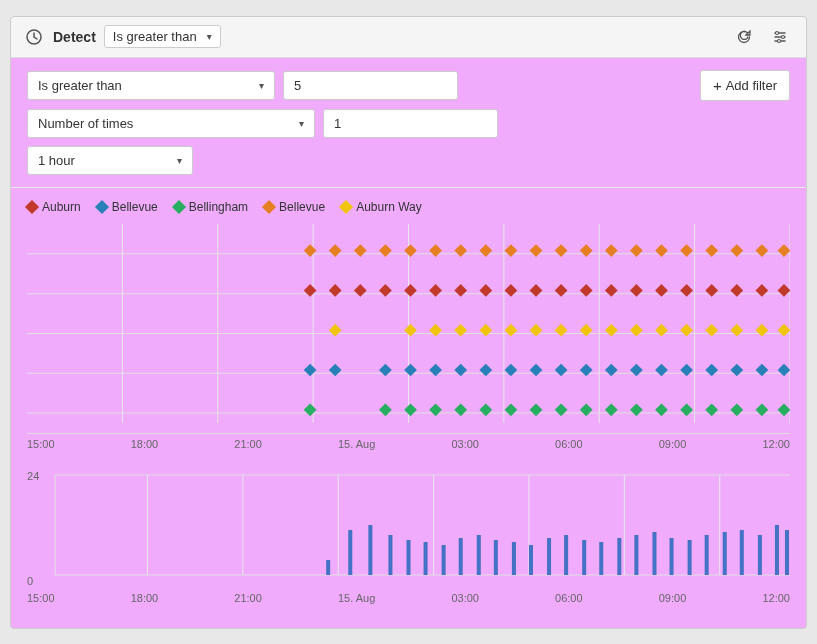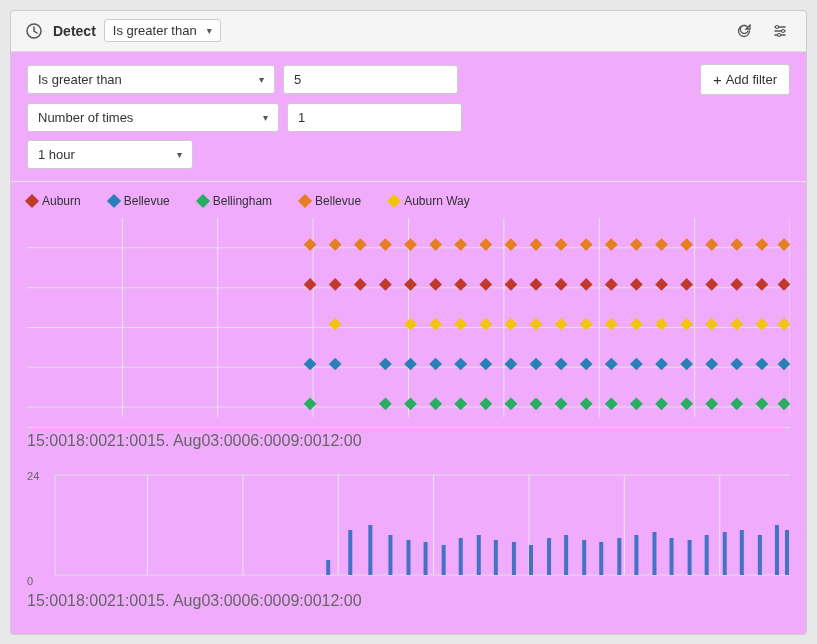--- a/index.html
+++ b/index.html
@@ -67,21 +67,21 @@
     .select-dropdown {
       display: flex; align-items: center; justify-content: space-between;
       border: 1px solid #ccc;
       border-radius: 3px;
       padding: 6px 10px;
       cursor: pointer;
       background: #fff;
       color: #333;
     }
     .select-dropdown-wide { width: 248px; }
-    .select-dropdown-medium { width: 252px; }
+    .select-dropdown-medium { width: 288px; }
     .select-dropdown-small { width: 166px; }
     .chevron-down { font-size: 10px; color: #555; margin-left: 6px; }
 
     .value-input {
       border: 1px solid #ccc;
       border-radius: 3px;
       padding: 6px 10px;
       width: 175px;
       font-size: 13px;
       color: #333;
@@ -101,21 +101,21 @@
 
     
     .chart-area {
       padding: 12px 16px 0;
     }
 
     
     .legend {
       display: flex;
       align-items: center;
-      gap: 28px;
+      gap: 16px;
       margin-bottom: 10px;
       flex-wrap: wrap;
     }
     .legend-item {
       display: flex; align-items: center; gap: 5px;
       font-size: 12px; color: #333;
     }
     .legend-diamond {
       width: 10px; height: 10px;
       transform: rotate(45deg);
@@ -130,23 +130,23 @@
       margin-bottom: 0;
     }
     .scatter-svg {
       width: 100%;
       height: 100%;
     }
 
     
     .x-axis-labels {
       display: flex;
-      justify-content: flex-start;
+      justify-content: space-between;
       padding: 4px 0 8px;
-      font-size: 16px;
+      font-size: 11px;
       color: #666;
     }
 
     
     .trigger-section {
       padding: 12px 16px 16px;
     }
     .trigger-title {
       font-size: 13px;
       font-weight: 600;

